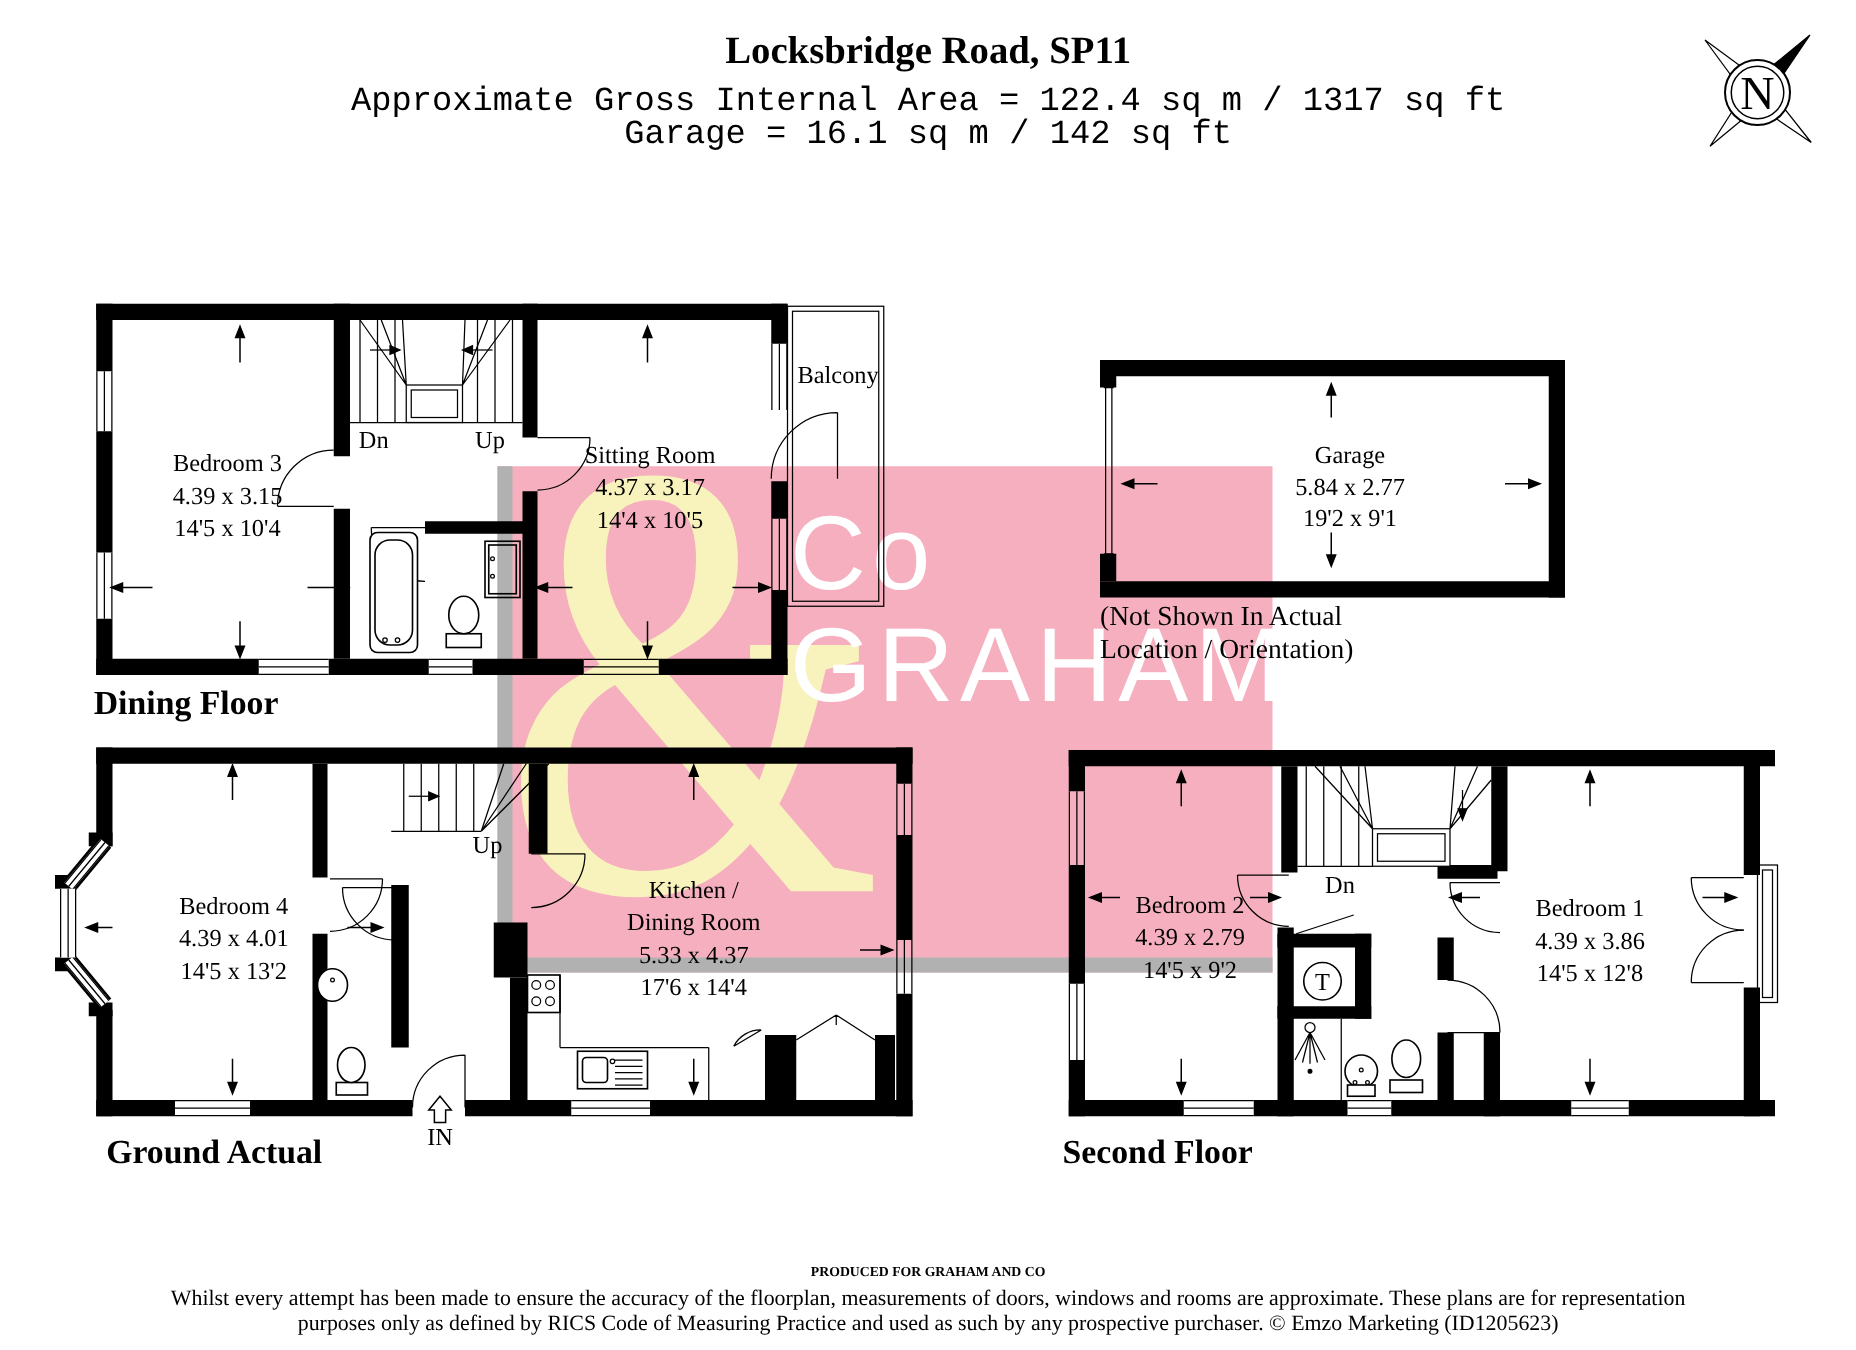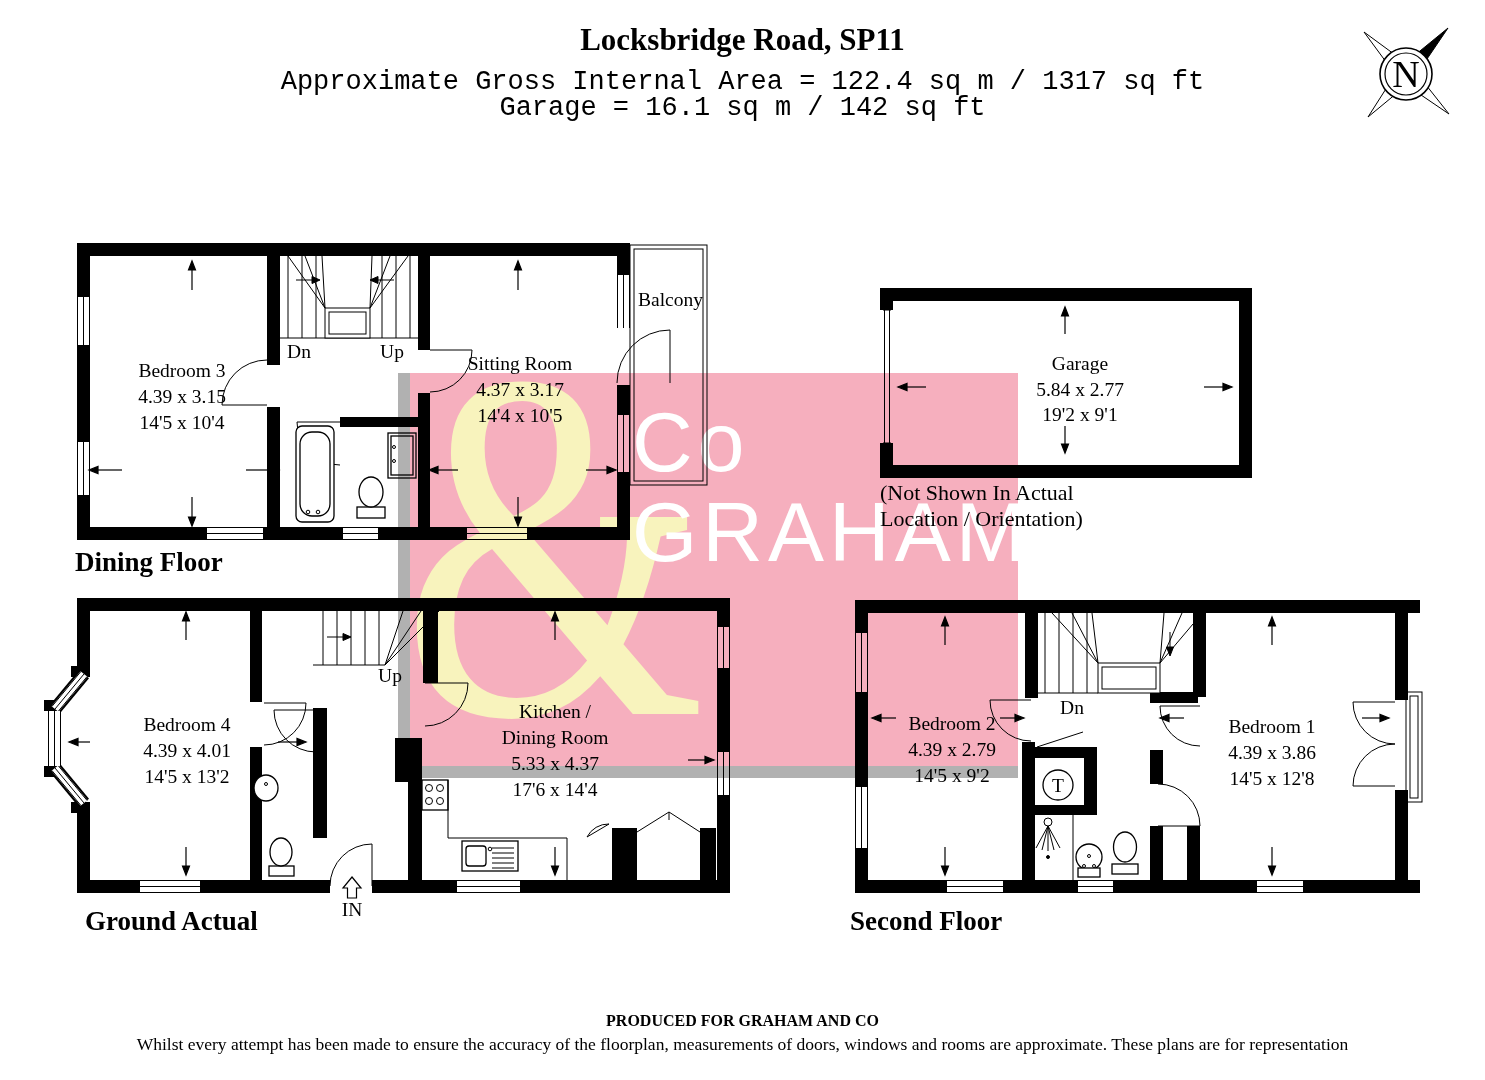--- a/index.html
+++ b/index.html
@@ -25,21 +25,21 @@
   
   .watermark{left:398px;top:373px;width:620px;height:405px;background:#f6afbe;
      border-left:12px solid #b1b1b1;border-bottom:12px solid #b1b1b1;box-sizing:border-box;
      mix-blend-mode:multiply;z-index:6;}
   .watermark .amp{position:absolute;left:-8px;top:-78px;font-family:"Liberation Serif",serif;
      font-size:500px;line-height:1;color:#f8f3bd;transform:scaleX(0.78);transform-origin:left top;}
   .watermark .brand{position:absolute;left:222px;top:24px;font-family:"Liberation Sans",sans-serif;
      font-size:84px;line-height:90px;letter-spacing:5px;color:#ffffff;}
   
   .footer{left:0;top:1012px;width:100%;text-align:center;}
-  .footer .f1{font-size:16px;font-weight:bold;margin-bottom:4px;}
+  .footer .f1{font-size:11px;font-weight:bold;margin-bottom:4px;}
   .footer .f2{font-size:17.5px;line-height:20px;}
 </style>
 </head>
 <body>
 
 <div class="abs header">
   <div class="title">Locksbridge Road, SP11</div>
   <div class="sub">Approximate Gross Internal Area = 122.4 sq m / 1317 sq ft</div>
   <div class="sub">Garage = 16.1 sq m / 142 sq ft</div>
 </div>
@@ -396,13 +396,14 @@
   <span class="amp">&amp;</span>
   <div class="brand">
     <div>Co</div>
     <div>GRAHAM</div>
   </div>
 </div>
 
 <div class="abs footer">
   <div class="f1">PRODUCED FOR GRAHAM AND CO</div>
   <div class="f2">Whilst every attempt has been made to ensure the accuracy of the floorplan, measurements of doors, windows and rooms are approximate. These plans are for representation</div>
+  <div class="f2">purposes only as defined by RICS Code of Measuring Practice and used as such by any prospective purchaser. © Emzo Marketing (ID1205623)</div>
 </div>
 
 </body></html>

